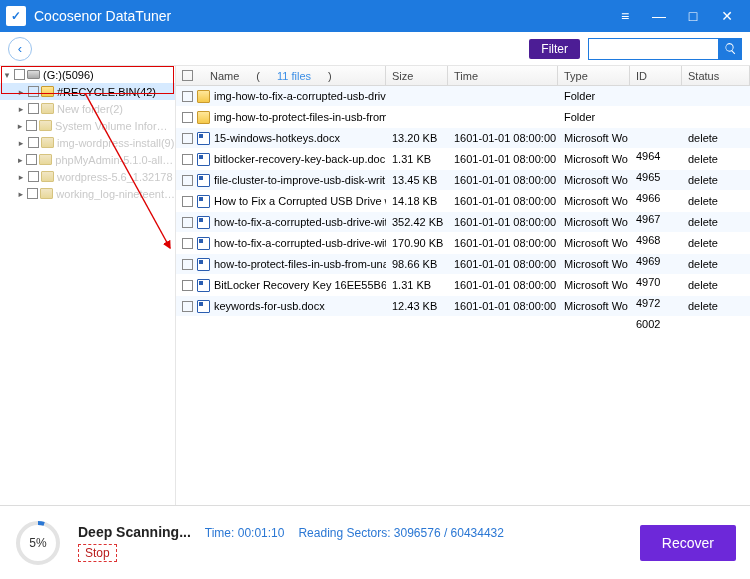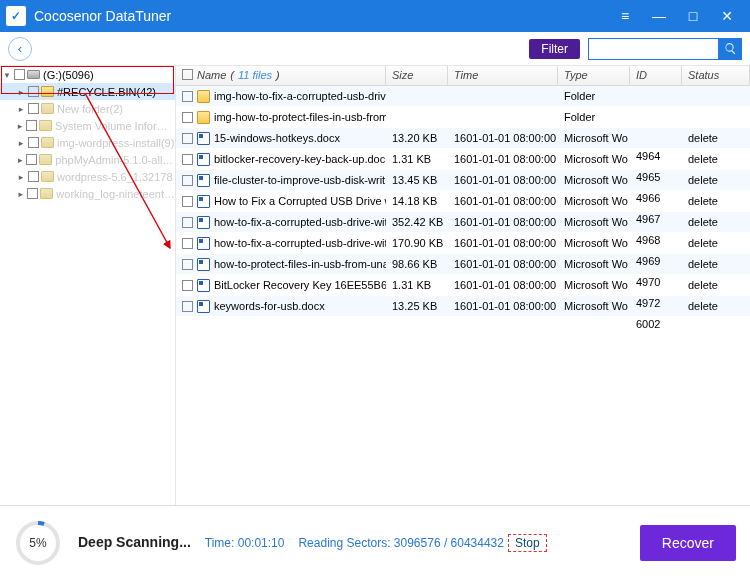--- a/index.html
+++ b/index.html
@@ -33,21 +33,21 @@
   .tree-row .cb { width: 11px; height: 11px; border: 1px solid #888; margin: 0 2px; flex-shrink: 0; }
   .tree-row .ficon { width: 13px; height: 11px; margin-right: 3px; flex-shrink: 0; }
   .ficon.drive { background: linear-gradient(#ddd,#aaa); border: 1px solid #888; border-radius: 1px; height: 9px; }
   .ficon.folder { background: linear-gradient(#ffe79a,#f5c94b); border: 1px solid #c99a2e; border-radius: 1px; }
   .tree-row.faded { color: #c9c9c9; }
   .tree-row.faded .ficon.folder { background: linear-gradient(#f1e6c4,#e8d89a); border-color: #d6c37e; }
   .tree-row .tlabel { overflow: hidden; text-overflow: ellipsis; }
 
   .filepane { flex: 1; overflow: hidden; font-size: 11px; display: flex; flex-direction: column; }
   .header-row { display: flex; height: 20px; background: linear-gradient(#fdfdfd,#f1f1f1); border-bottom: 1px solid #d9d9d9; color: #444; }
-  .header-row > div { border-right: 1px solid #d9d9d9; padding: 3px 6px; display: flex; align-items: flex-start; gap: 4px; font-style: italic; }
+  .header-row > div { border-right: 1px solid #d9d9d9; padding: 3px 6px; display: flex; align-items: center; gap: 17px; }
   .header-row .hcb { width: 11px; height: 11px; border: 1px solid #888; }
   .hcount { color: #3b8ee6; }
 
   .col-name   { width: 210px; }
   .col-size   { width: 62px; }
   .col-time   { width: 110px; }
   .col-type   { width: 72px; }
   .col-id     { width: 52px; }
   .col-status { flex: 1; }
 
@@ -65,25 +65,25 @@
   .fileicon { width: 13px; height: 13px; flex-shrink: 0; border: 1px solid; border-radius: 1px; }
   .fileicon.folder { background: linear-gradient(#ffe79a,#f5c94b); border-color: #c99a2e; }
   .fileicon.doc { background: #fff; border-color: #2a5db0; position: relative; }
   .fileicon.doc::before { content:""; position:absolute; left:1px; top:1px; width:4px; height:4px; background:#2a5db0; }
 
   
   .statusbar { height: 74px; border-top: 1px solid #dcdcdc; display: flex; align-items: center; padding: 0 14px; gap: 16px; }
   .progress-ring { position: relative; width: 48px; height: 48px; }
   .progress-ring svg { width: 48px; height: 48px; transform: rotate(-90deg); }
   .progress-ring .pct { position: absolute; inset: 0; display: flex; align-items: center; justify-content: center; font-size: 12px; color: #333; }
-  .status-mid { flex: 0 0 auto; display: flex; flex-direction: row; gap: 4px; }
+  .status-mid { flex: 0 0 auto; display: flex; flex-direction: column; gap: 4px; }
   .status-mid .line1 { display: flex; align-items: baseline; gap: 14px; font-size: 12px; }
   .status-mid .scanlabel { font-weight: 600; font-size: 14px; color: #222; }
   .status-mid .blue { color: #2a77d4; }
-  .stop-btn { color: #0c4a6e; font-size: 12px; cursor: pointer; border: 1px dashed #d33; padding: 1px 6px; width: fit-content; }
+  .stop-btn { color: #b91c1c; font-size: 12px; cursor: pointer; border: 1px dashed #d33; padding: 1px 6px; width: fit-content; }
   .statusbar .spacer { flex: 1; }
   .recover-btn { background: #6d28d9; color: #fff; border: none; padding: 10px 22px; font-size: 14px; border-radius: 2px; cursor: pointer; }
 </style>
 </head>
 <body>
 
 <div class="titlebar">
   <div class="logo">✓</div>
   <div class="title">Cocosenor DataTuner</div>
   <div class="spacer"></div>
@@ -316,21 +316,21 @@
           <div class="cell-type">Microsoft Wo</div>
           <div class="cell-id">4972</div>
           <div class="cell-status">delete</div>
         </div>
         <div class="file-row">
           <div class="cell-name">
             <span class="fcb"></span>
             <span class="fileicon doc"></span>
             <span>keywords-for-usb.docx</span>
           </div>
-          <div class="cell-size">13.25 KB</div>
+          <div class="cell-size">12.43 KB</div>
           <div class="cell-time">1601-01-01 08:00:00</div>
           <div class="cell-type">Microsoft Wo</div>
           <div class="cell-id">6002</div>
           <div class="cell-status">delete</div>
         </div>
       </div>
   </div>
 </div>
 
 <div class="statusbar">

